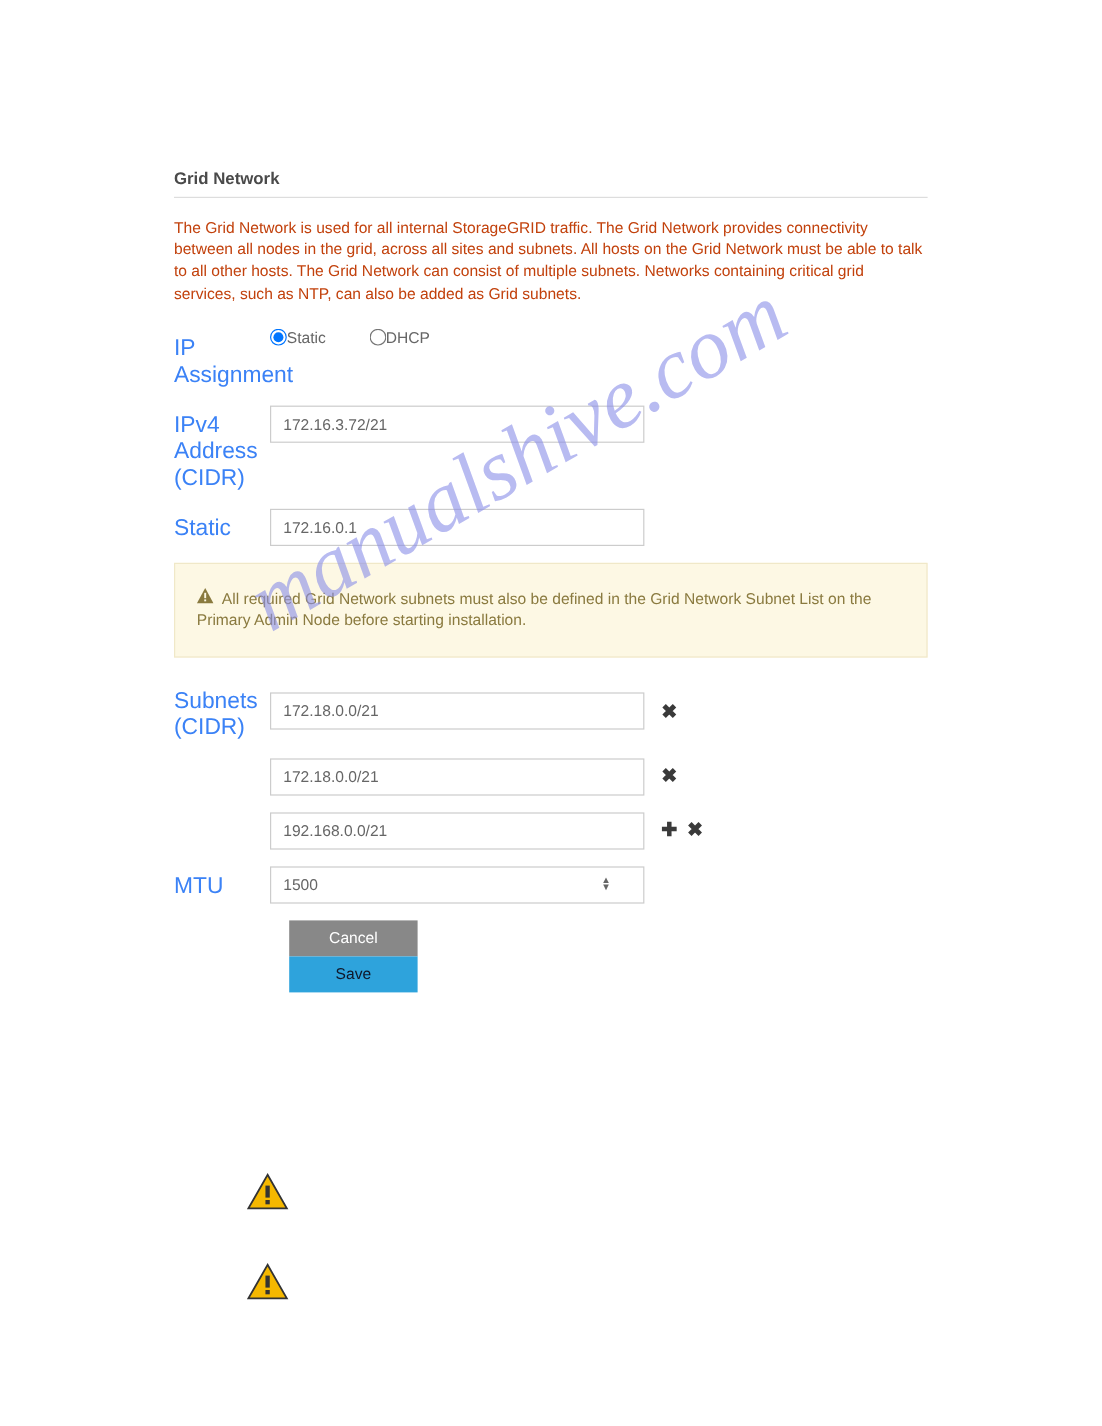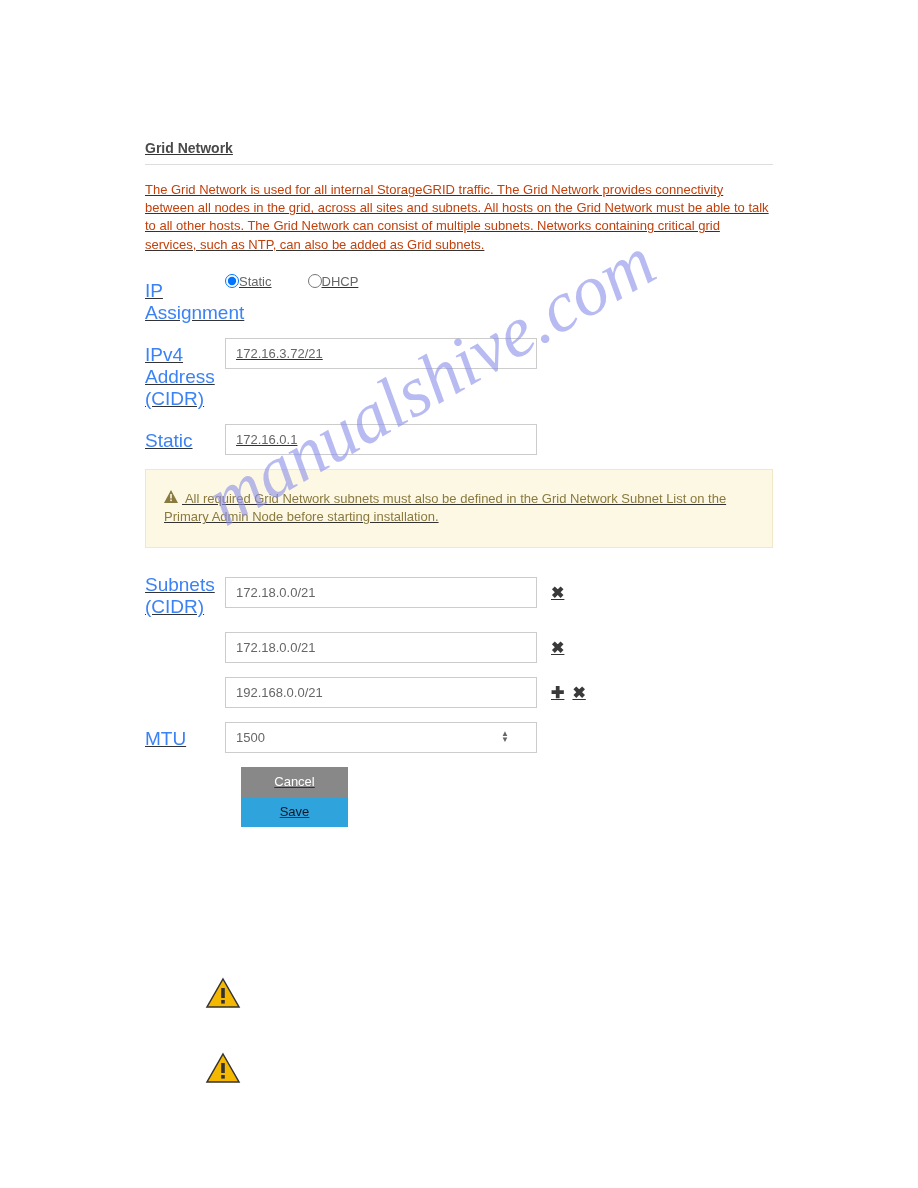--- a/index.html
+++ b/index.html
@@ -1,17 +1,17 @@
 <!DOCTYPE html>
 <html><head>
 <meta charset="utf-8">
 <style>
 * { box-sizing: border-box; margin: 0; padding: 0; }
 body { font-family: Arial, Helvetica, sans-serif; font-size: 13px; color: #333; background: #fff; width: 918px; }
-.container { padding: 140px 145px 50px 145px; text-decoration: underline; }
+.container { padding: 140px 145px 50px 145px; }
 .section-title { font-weight: bold; font-size: 14px; color: #4a4a4a; padding-bottom: 8px; border-bottom: 1px solid #ddd; margin-bottom: 16px; }
 .description { color: #c2410c; font-size: 13px; line-height: 1.4; margin-bottom: 20px; }
 .form-row { display: flex; align-items: flex-start; margin-bottom: 14px; }
 .form-label { width: 80px; color: #3b82f6; font-size: 19px; padding-top: 6px; padding-right: 12px; flex-shrink: 0; }
 .form-control-area { flex: 1; display: flex; align-items: center; gap: 24px; }
 .radio-group { display: flex; gap: 36px; }
 .radio-item { display: flex; align-items: center; gap: 0; color: #666; font-size: 13px; }
 .radio-item input[type="radio"] { width: 14px; height: 14px; }
 .text-input { width: 312px; padding: 7px 10px; border: 1px solid #ccc; font-size: 13px; color: #666; background: #fff; }
 .number-input { width: 312px; padding: 7px 10px; border: 1px solid #ccc; font-size: 13px; color: #666; background: #fff; }

